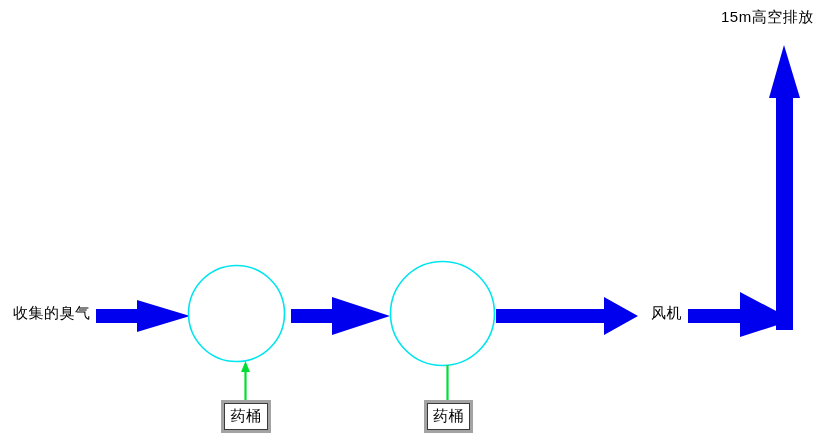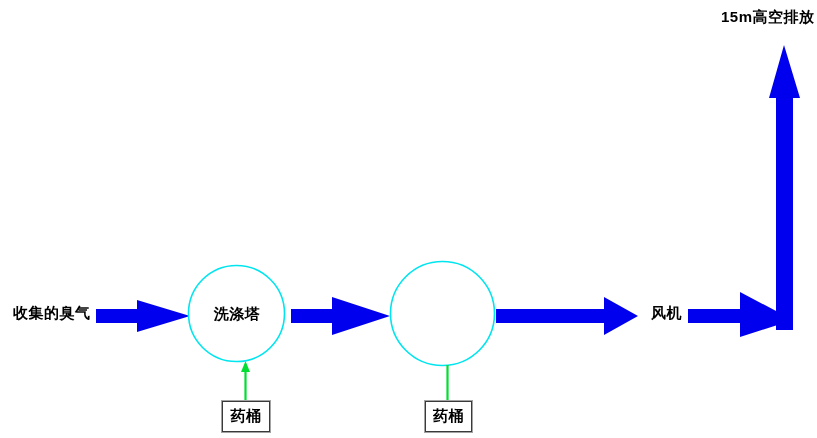--- a/index.html
+++ b/index.html
@@ -9,21 +9,20 @@
   }
   body {
     font-family: "Liberation Sans", "DejaVu Sans", sans-serif;
   }
   #canvas {
     position: relative;
     width: 817px;
     height: 438px;
     background: #ffffff;
     overflow: hidden;
-    font-weight: bold;
   }
   #flow-svg {
     position: absolute;
     left: 0;
     top: 0;
     width: 817px;
     height: 438px;
   }
   .lbl {
     position: absolute;
@@ -38,21 +37,21 @@
     color: #000000;
     font-size: 15px;
     line-height: 16px;
     white-space: nowrap;
     text-align: center;
     letter-spacing: 0.5px;
   }
   .box {
     position: absolute;
     box-sizing: border-box;
-    border: 1px solid #a3a3a3;
+    border: 3px solid #a3a3a3;
     background: #ffffff;
     display: flex;
     justify-content: center;
   }
   .box-inner {
     box-sizing: border-box;
     width: 100%;
     height: 100%;
     border: 1px solid #3a3a3a;
     display: flex;
@@ -124,21 +123,20 @@
 
     <line x1="447.5" y1="400" x2="447.5" y2="365" stroke="#00dd33" stroke-width="2.2"></line>
   </svg>
 
   <div class="lbl" id="label-stack-out">15m高空排放</div>
 
   <div class="lbl" id="label-inlet">收集的臭气</div>
 
   <div class="lbl" id="label-fan">风机</div>
 
-  <div class="node-label" id="label-scrubber">洗涤塔</div>
 
 
   <div class="box" id="chem-box-1">
     <div class="box-inner">药桶</div>
   </div>
 
   <div class="box" id="chem-box-2">
     <div class="box-inner">药桶</div>
   </div>
 

